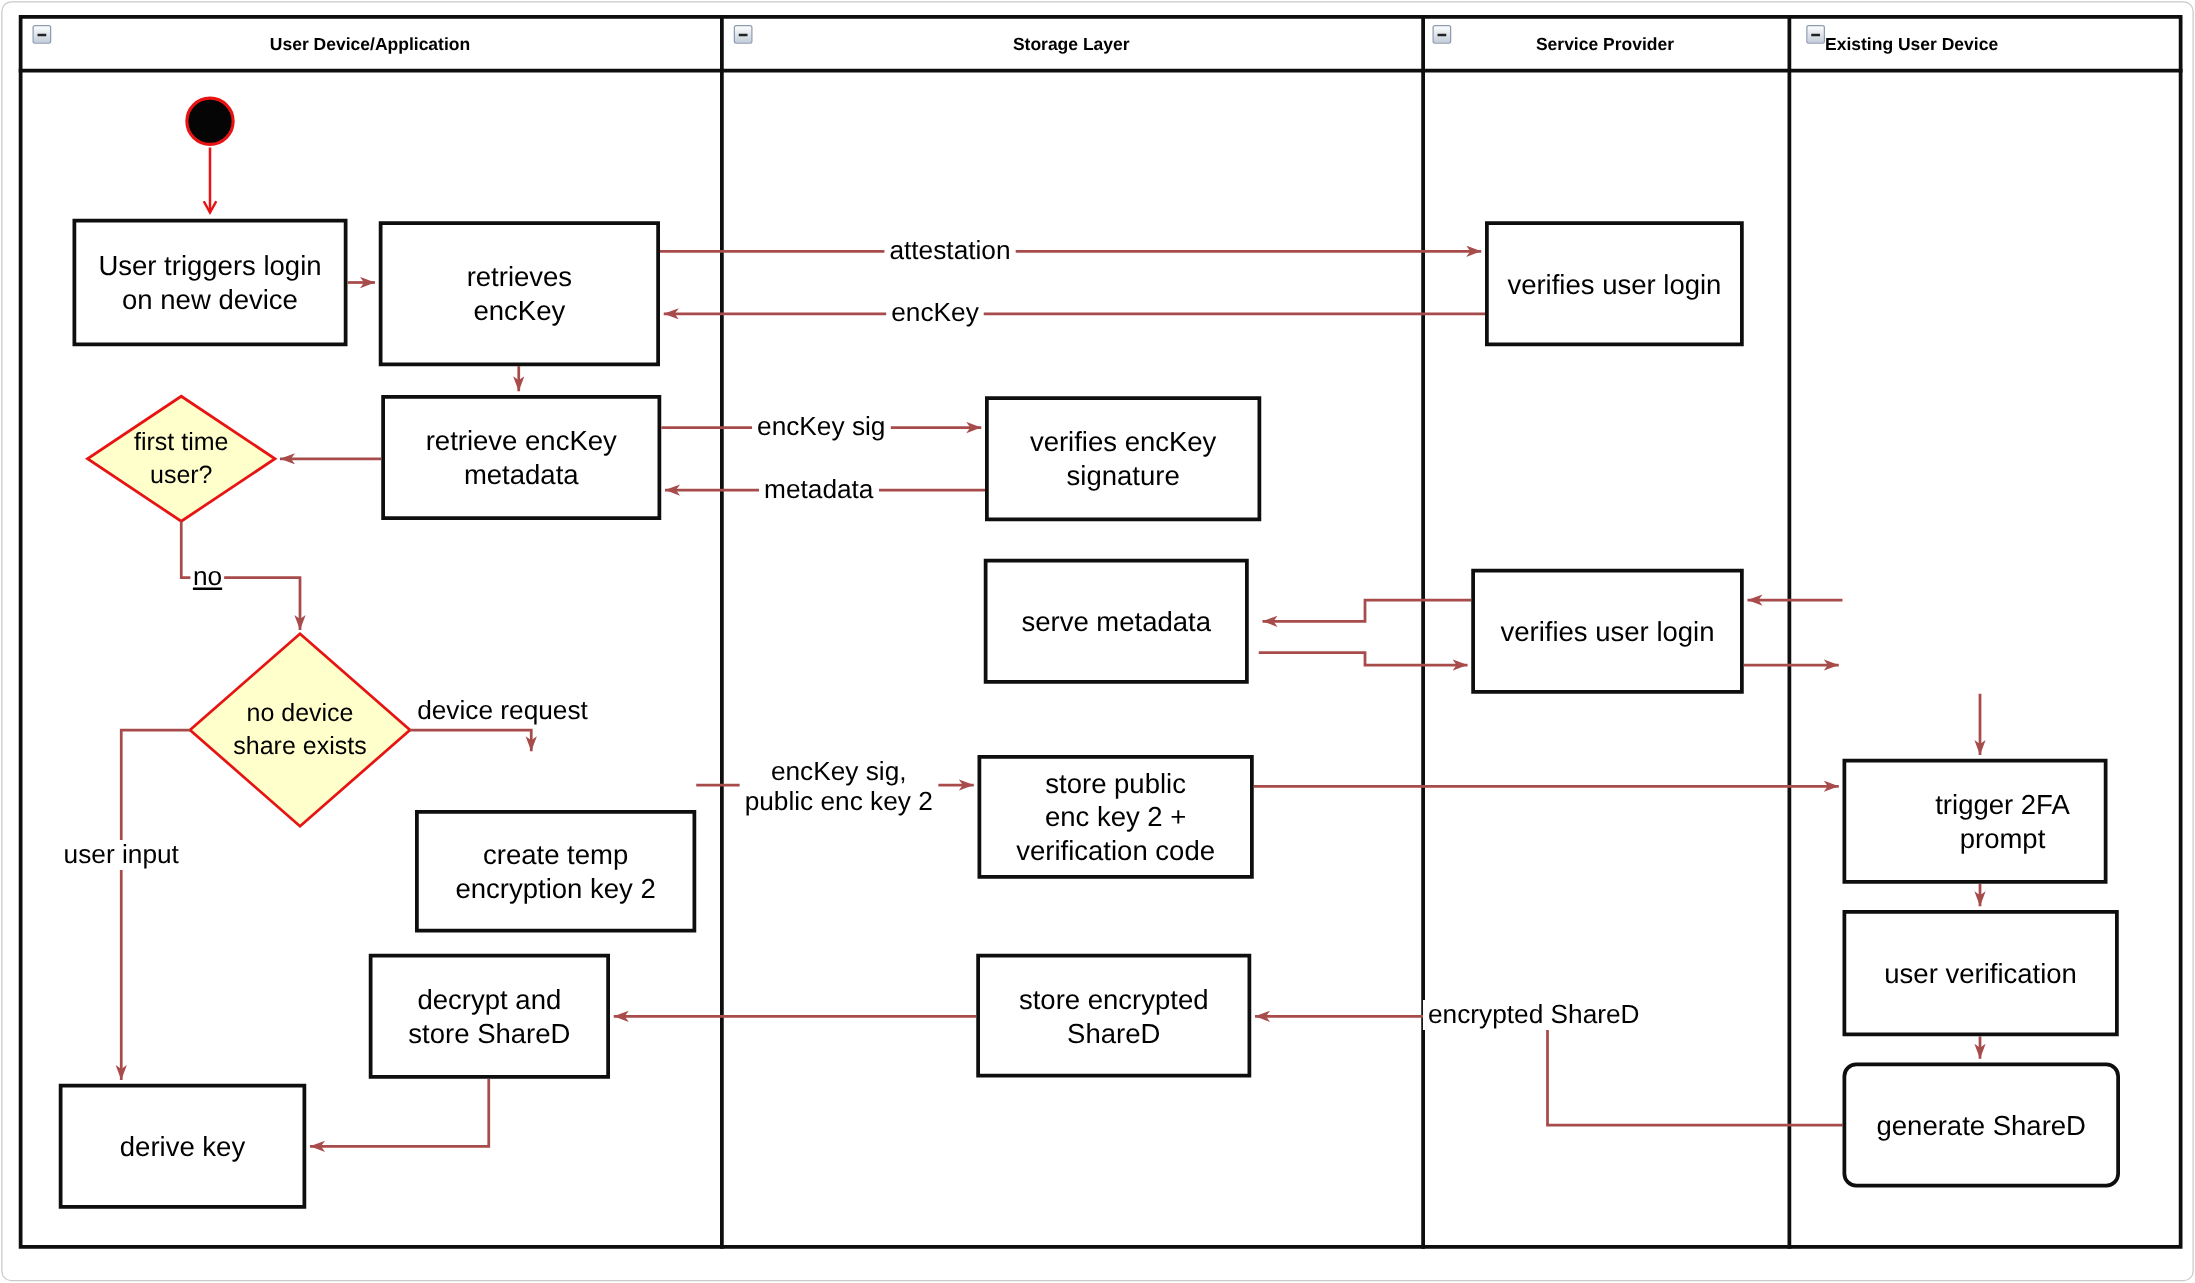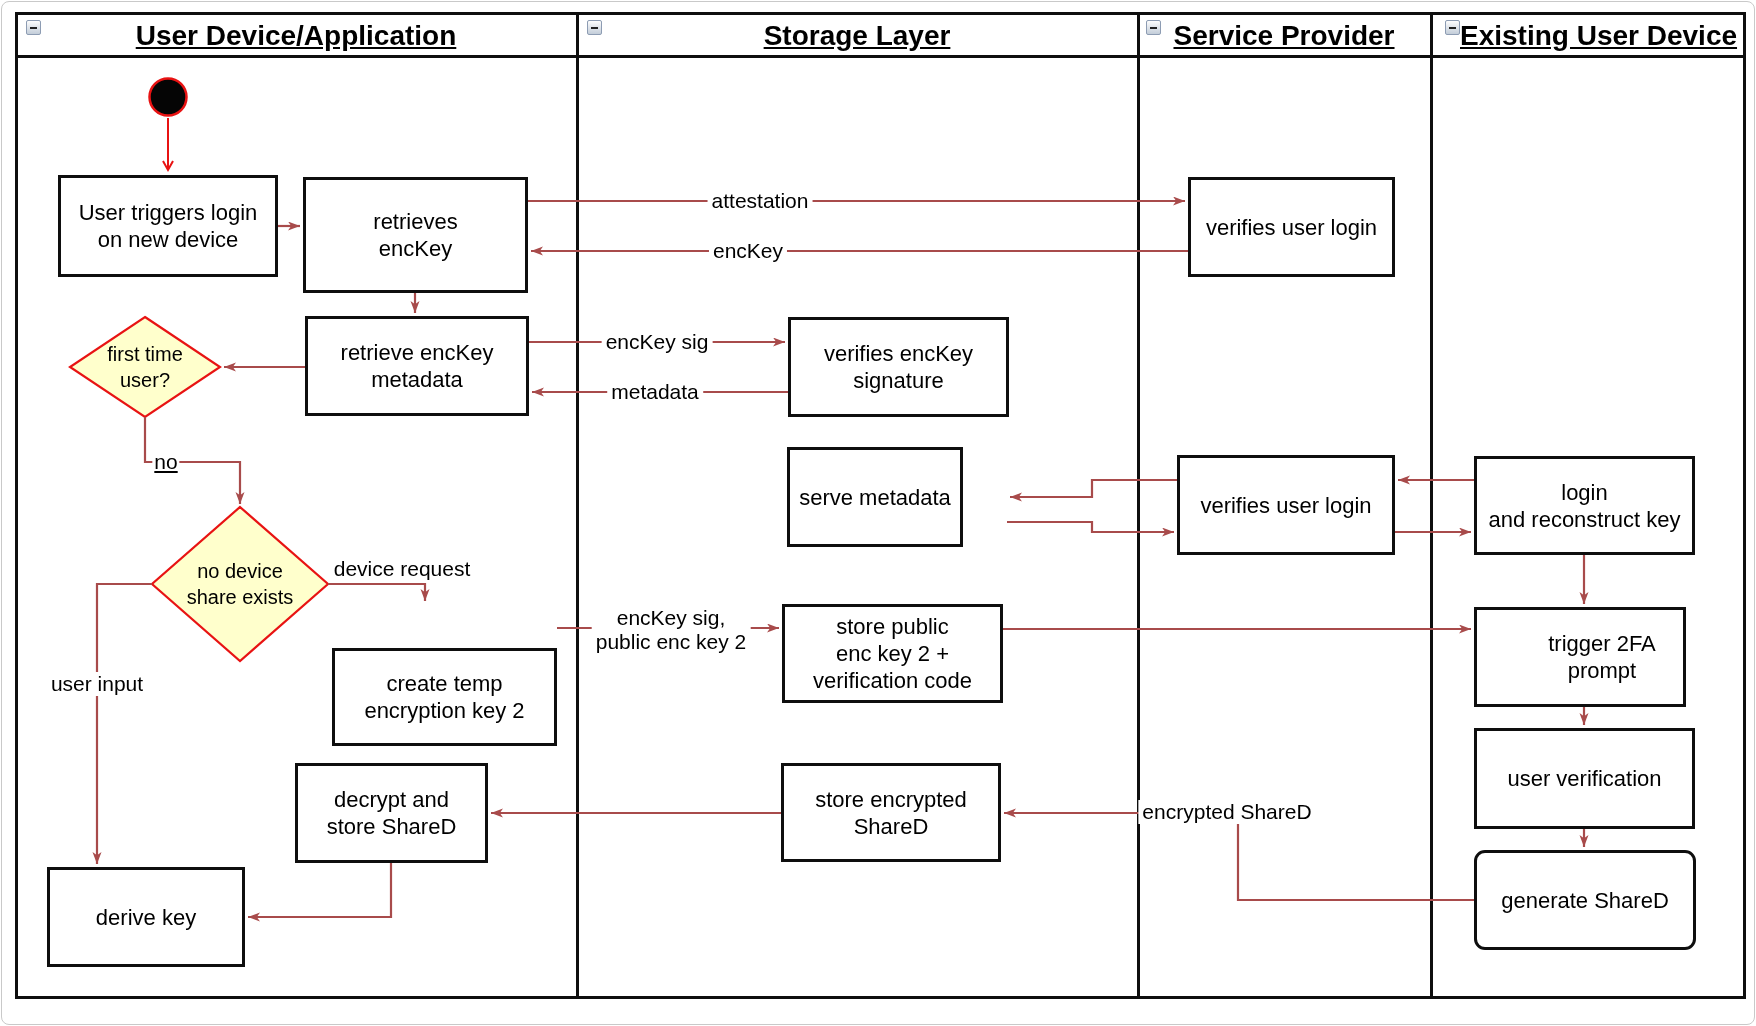--- a/index.html
+++ b/index.html
@@ -4,39 +4,39 @@
 <style>
   html,body{margin:0;padding:0;background:#ffffff;}
   #canvas{position:relative;width:1756px;height:1026px;background:#ffffff;overflow:hidden;
           font-family:"Liberation Sans",sans-serif;color:#000;}
   .page-frame{position:absolute;left:1px;top:1px;right:1px;bottom:1px;border:1px solid #c9c9c9;border-radius:8px;}
   
   .pool{position:absolute;left:15px;top:12px;width:1731px;height:987px;border:3px solid #0e0e0e;box-sizing:border-box;}
   .header-underline{position:absolute;left:15px;top:55px;width:1731px;height:3px;background:#0e0e0e;}
   .lane-divider{position:absolute;top:12px;height:987px;width:3px;background:#0e0e0e;}
   #div1{left:576px;} #div2{left:1137px;} #div3{left:1430px;}
-  .lane-title{position:absolute;top:13px;height:43px;line-height:45px;font-size:28px;font-weight:bold;text-align:center;white-space:nowrap;text-decoration:underline;}
+  .lane-title{position:absolute;top:13px;height:43px;line-height:45px;font-size:14px;font-weight:bold;text-align:center;white-space:nowrap;}
   #lt1{left:16px;width:560px;} #lt2{left:577px;width:560px;} #lt3{left:1138px;width:292px;}
   #lt4{left:1460px;width:280px;text-align:left;}
   .collapse-icon{position:absolute;top:20px;width:15px;height:15px;box-sizing:border-box;
       border:1px solid #8d9cb3;border-radius:2px;background:linear-gradient(#fdfdfd,#c3cdd9);}
   .collapse-icon::after{content:"";position:absolute;left:3px;top:6px;width:7px;height:2px;background:#222;}
   #ci1{left:26px;} #ci2{left:587px;} #ci3{left:1146px;} #ci4{left:1445px;}
   
   .box{position:absolute;background:#ffffff;border:3px solid #0e0e0e;box-sizing:border-box;
        display:flex;align-items:center;justify-content:center;text-align:center;
        font-size:22px;line-height:27px;white-space:pre-line;}
   #nA  {left:58px;  top:175px; width:220px; height:102px;}
   #nB  {left:303px; top:177px; width:225px; height:116px;}
   #nC  {left:305px; top:316px; width:224px; height:100px;}
   #nCT {left:332px; top:604px; width:225px; height:98px;margin-top:44px;}
   #nDEC{left:295px; top:763px; width:193px; height:100px;}
   #nDER{left:47px;  top:867px; width:198px; height:100px;}
   #nVES{left:788px; top:317px; width:221px; height:100px;}
-  #nSM {left:787px; top:447px; width:176px; height:100px;}
+  #nSM {left:787px; top:447px; width:212px; height:100px;}
   #nSP {left:782px; top:604px; width:221px; height:99px;}
   #nSE {left:781px; top:763px; width:220px; height:99px;}
   #nVL1{left:1188px;top:177px; width:207px; height:100px;}
   #nVL2{left:1177px;top:455px; width:218px; height:100px;}
   #nLOG{left:1474px;top:456px; width:221px; height:99px;}
   #nTFA{left:1474px;top:607px; width:212px; height:100px;padding-left:44px;}
   #nUV {left:1474px;top:728px; width:221px; height:101px;}
   #nGS {left:1474px;top:850px; width:222px; height:100px;border-radius:11px;}
   
   .dlabel{position:absolute;transform:translate(-50%,-50%);text-align:center;
@@ -131,22 +131,20 @@
   <div class="box" id="nVES">verifies encKey
 signature</div>
   <div class="box" id="nSM">serve metadata</div>
   <div class="box" id="nSP">store public
 enc key 2 +
 verification code</div>
   <div class="box" id="nSE">store encrypted
 ShareD</div>
   <div class="box" id="nVL1">verifies user login</div>
   <div class="box" id="nVL2">verifies user login</div>
-  <div class="box" id="nLOG">login
-and reconstruct key</div>
   <div class="box" id="nTFA">trigger 2FA prompt</div>
   <div class="box" id="nUV">user verification</div>
   <div class="box" id="nGS">generate ShareD</div>
 
   <div class="dlabel" id="dl1">first time
 user?</div>
   <div class="dlabel" id="dl2">no device
 share exists</div>
 
   <div class="elabel" id="elAtt">attestation</div>

